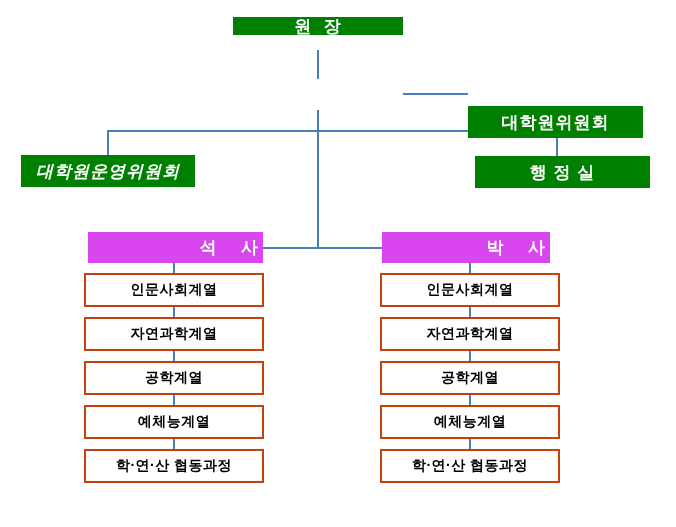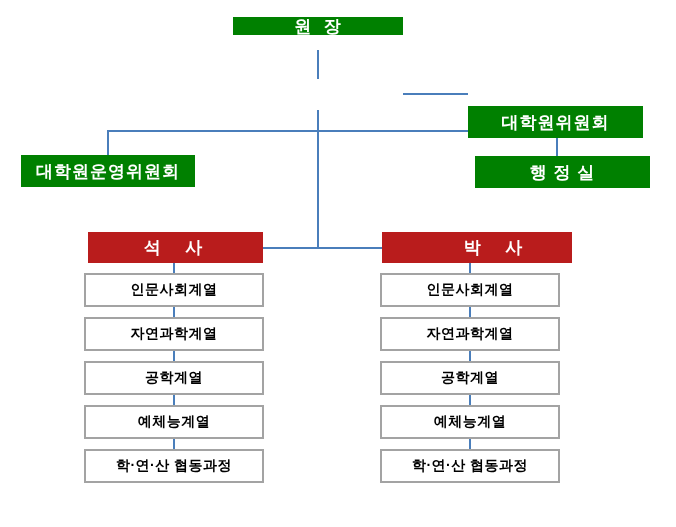--- a/index.html
+++ b/index.html
@@ -21,28 +21,29 @@
     text-align: center;
   }
   .box span { white-space: pre; }
   .green {
     background: #008000;
     color: #ffffff;
     font-size: 17px;
     letter-spacing: 1px;
   }
   .lightgreen {
-    background: #b91c1c;
+    background: #d946ef;
     color: #ffffff;
     font-size: 17px;
     letter-spacing: 5px;
+    justify-content: flex-end;
   }
   .white {
     background: #ffffff;
-    border: 2px solid #a3a3a3;
+    border: 2px solid #c2410c;
     color: #000000;
     font-size: 14px;
     letter-spacing: 0.5px;
   }
   .conn {
     position: absolute;
     background: #4a7ebb;
   }
   .conn.h { height: 2px; }
   .conn.v { width: 2px; }
@@ -74,33 +75,33 @@
 
   <div class="box green" style="left:233px; top:17px; width:170px; height:18px;">
     <span>원  장</span>
   </div>
 
 
   <div class="box green" style="left:468px; top:78px; width:175px; height:32px;margin-top:28px;">
     <span>대학원위원회</span>
   </div>
 
-  <div class="box green" style="left:21px; top:155px; width:174px; height:32px;">
+  <div class="box green" style="left:21px; top:155px; width:174px; height:32px;font-style:italic;">
     <span>대학원운영위원회</span>
   </div>
 
   <div class="box green" style="left:468px; top:156px; width:175px; height:32px;margin-left:7px;">
     <span>행 정 실</span>
   </div>
 
   <div class="box lightgreen" style="left:88px; top:232px; width:175px; height:31px;">
     <span>석  사</span>
   </div>
 
-  <div class="box lightgreen" style="left:382px; top:232px; width:190px; height:31px;padding-left:37px;">
+  <div class="box lightgreen" style="left:382px; top:232px; width:168px; height:31px;padding-left:37px;">
     <span>박  사</span>
   </div>
 
   <div class="box white" style="left:84px; top:273px; width:180px; height:34px;">
     <span>인문사회계열</span>
   </div>
   <div class="box white" style="left:84px; top:317px; width:180px; height:34px;">
     <span>자연과학계열</span>
   </div>
   <div class="box white" style="left:84px; top:361px; width:180px; height:34px;">

